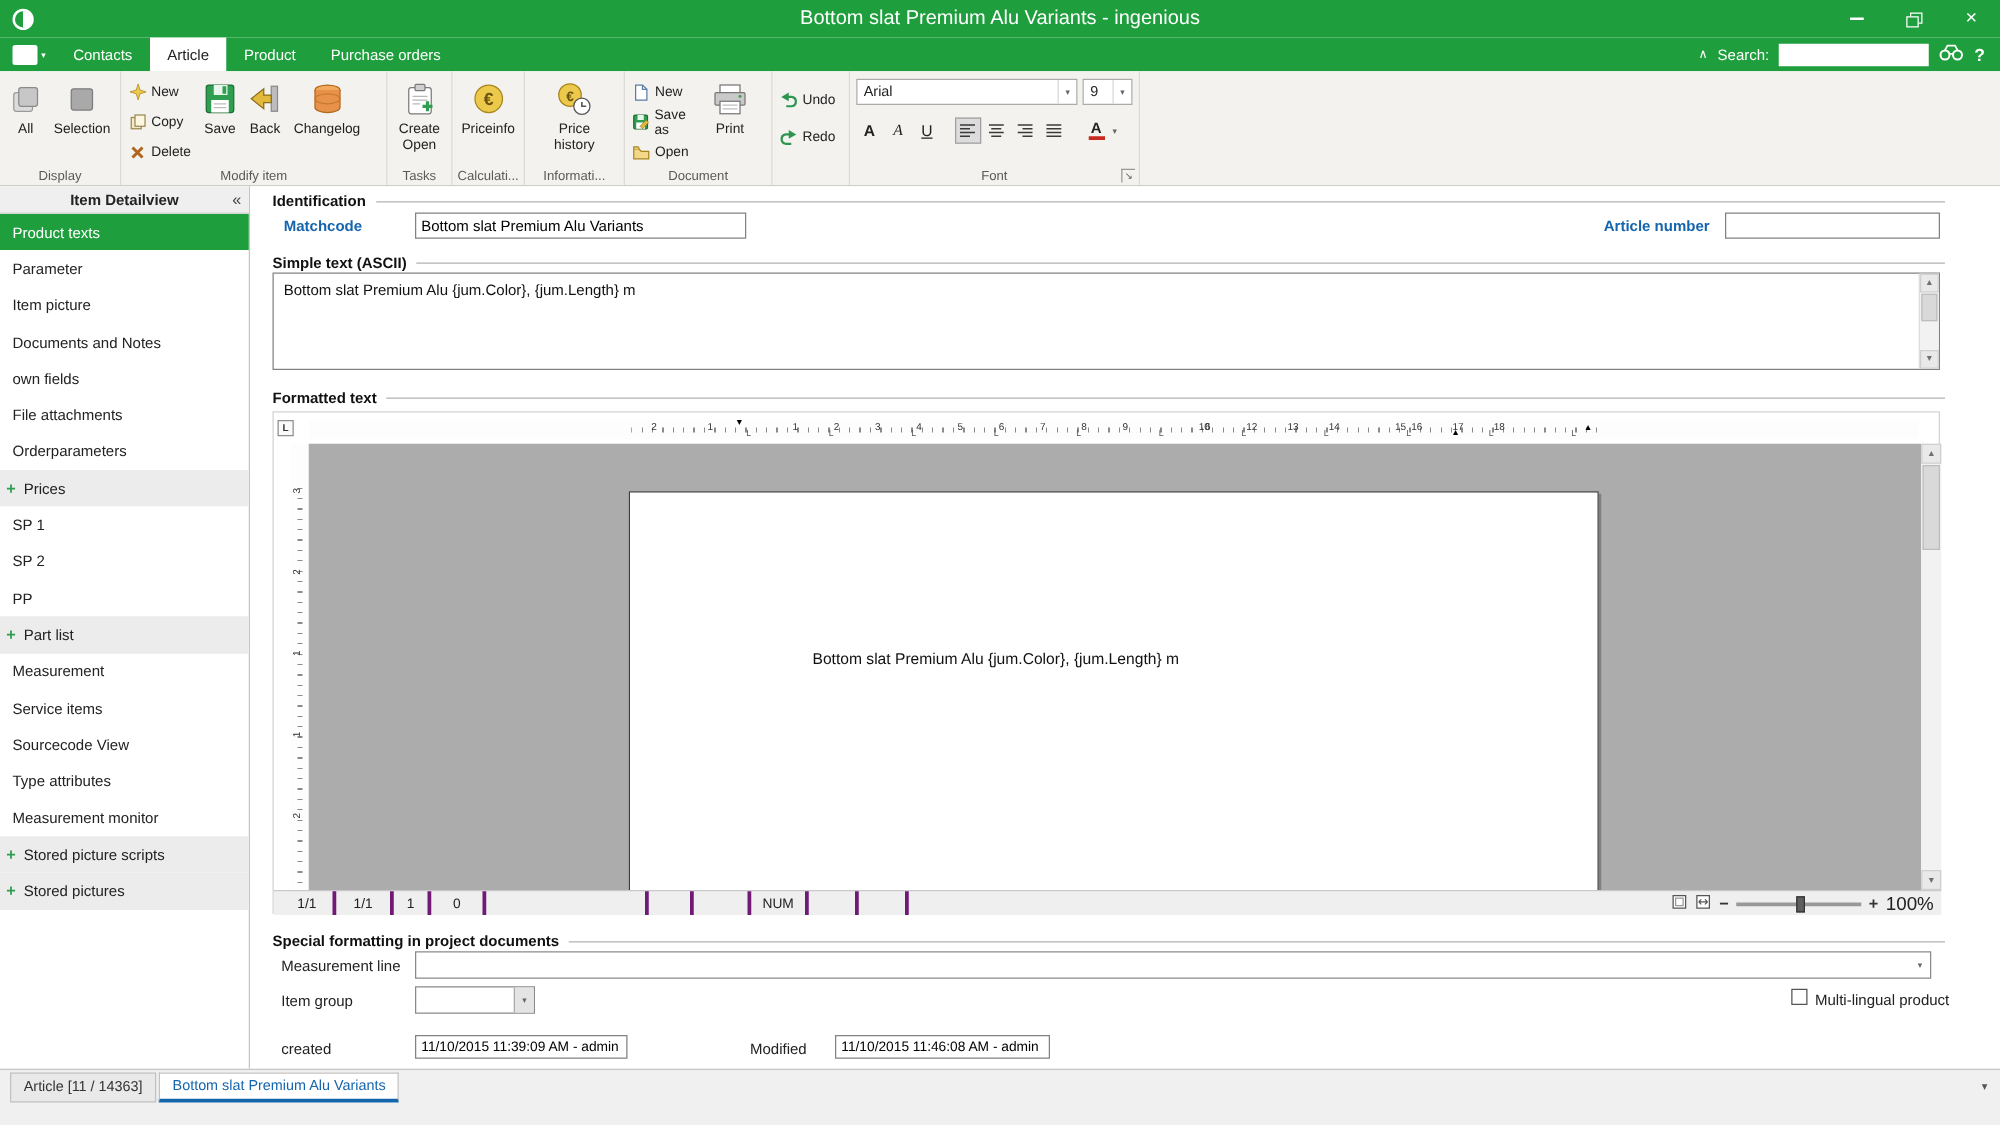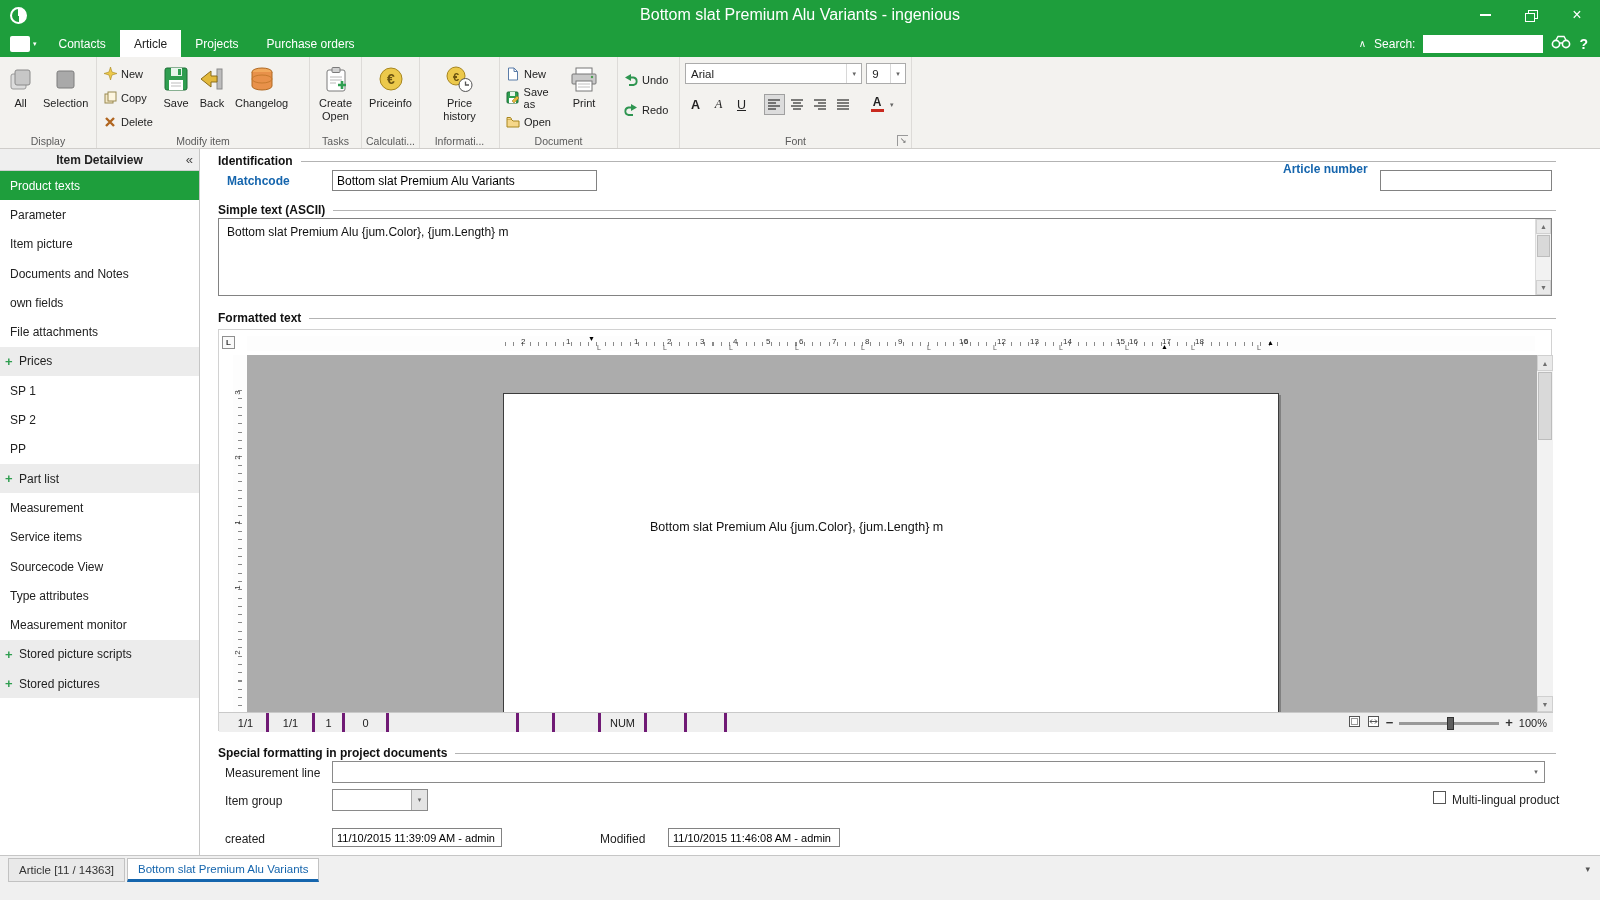--- a/index.html
+++ b/index.html
@@ -112,21 +112,21 @@
   .page{position:absolute;left:256px;top:38px;width:776px;height:340px;background:#fff;
         border:1px solid #3c3c3c;box-shadow:2px 2px 0 rgba(0,0,0,0.25);}
   .pagetext{position:absolute;left:146px;top:126px;font-size:12.5px;color:#111;white-space:nowrap;}
   .ed-vscroll{position:absolute;left:1318px;top:25px;width:16px;height:357px;background:#f2f2f2;}
   .ed-status{position:absolute;left:0;top:382px;width:1334px;height:20px;background:#efefef;
              border-top:1px solid #c9c9c9;display:flex;align-items:stretch;padding-left:6px;position:absolute;}
   .scell{border-right:3px solid #701a75;display:flex;align-items:center;justify-content:center;font-size:11px;color:#222;}
   .zoomarea{position:absolute;right:6px;top:0;height:20px;display:flex;align-items:center;gap:6px;}
   .zoom-track{width:100px;height:3px;background:#999;position:relative;}
   .zoom-thumb{position:absolute;left:48px;top:-5px;width:7px;height:13px;background:#5e5e5e;border:1px solid #333;}
-  .zlabel{font-size:11px;color:#222;}
+  .zlabel{font-size:15px;color:#222;}
   .zbtn{font-size:13px;color:#333;font-weight:bold;line-height:12px;}
 
   
   .wcombo{position:absolute;border:1px solid #8a8a8a;background:#fff;height:22px;display:flex;align-items:center;}
   .wcombo .cval{flex:1;padding-left:5px;font-size:12px;}
   .wcombo .carr{width:16px;align-self:stretch;display:flex;align-items:center;justify-content:center;color:#666;font-size:7px;}
   .wcombo.btncombo .carr{background:#e4e4e4;border-left:1px solid #aaa;}
   .checkbox{position:absolute;width:13px;height:13px;border:1px solid #555;background:#fff;}
 
   
@@ -158,21 +158,21 @@
 </div>
 
 <div class="menubar">
   <div class="appmenu">
     <span class="box"><span class="lines"></span></span>
     <span class="arr">▾</span>
   </div>
   <div class="menutabs">
       <div class="mtab">Contacts</div>
       <div class="mtab active">Article</div>
-      <div class="mtab">Projects</div>
+      <div class="mtab">Product</div>
       <div class="mtab">Purchase orders</div>
     </div>
   <div class="mright">
     <span class="chevup">∧</span>
     <span>Search:</span>
     <input class="search-input" value="" style="">
     <span>
       <svg width="20" height="14" viewBox="0 0 20 14">
           <circle cx="5" cy="9" r="3.6" fill="none" stroke="#fff" stroke-width="1.6"></circle>
           <circle cx="15" cy="9" r="3.6" fill="none" stroke="#fff" stroke-width="1.6"></circle>
@@ -480,20 +480,23 @@
       </div>
       <div class="sb-item">
         <span class="sb-label">Documents and Notes</span>
       </div>
       <div class="sb-item">
         <span class="sb-label">own fields</span>
       </div>
       <div class="sb-item">
         <span class="sb-label">File attachments</span>
       </div>
+      <div class="sb-item">
+        <span class="sb-label">Orderparameters</span>
+      </div>
       <div class="sb-item plus">
         <span class="plus-icon">+</span>
         <span class="sb-label">Prices</span>
       </div>
       <div class="sb-item">
         <span class="sb-label">SP 1</span>
       </div>
       <div class="sb-item">
         <span class="sb-label">SP 2</span>
       </div>
@@ -531,21 +534,21 @@
 </div>
 
 <div class="main">
 
   <div class="sec-head" style="left:18px;top:5px;width:1338px">
     <span>Identification</span>
       <span class="sec-line"></span>
   </div>
   <div class="bluelabel" style="left:27px;top:25px">Matchcode</div>
   <input class="tinput" style="left: 132px; top: 21px; width: 265px;" value="Bottom slat Premium Alu Variants">
-  <div class="bluelabel" style="left:1083px;top:13px">Article number</div>
+  <div class="bluelabel" style="left:1083px;top:25px">Article number</div>
   <input class="tinput" style="left: 1180px; top: 21px; width: 172px;" value="">
 
   <div class="sec-head" style="left:18px;top:54px;width:1338px">
     <span>Simple text (ASCII)</span>
       <span class="sec-line"></span>
   </div>
   <div class="stbox" style="left:18px;top:69px;width:1334px;height:78px">
     <div class="st-text">Bottom slat Premium Alu {jum.Color}, {jum.Length} m</div>
     <div class="vscroll">
       <div class="sarrow">▲</div>

